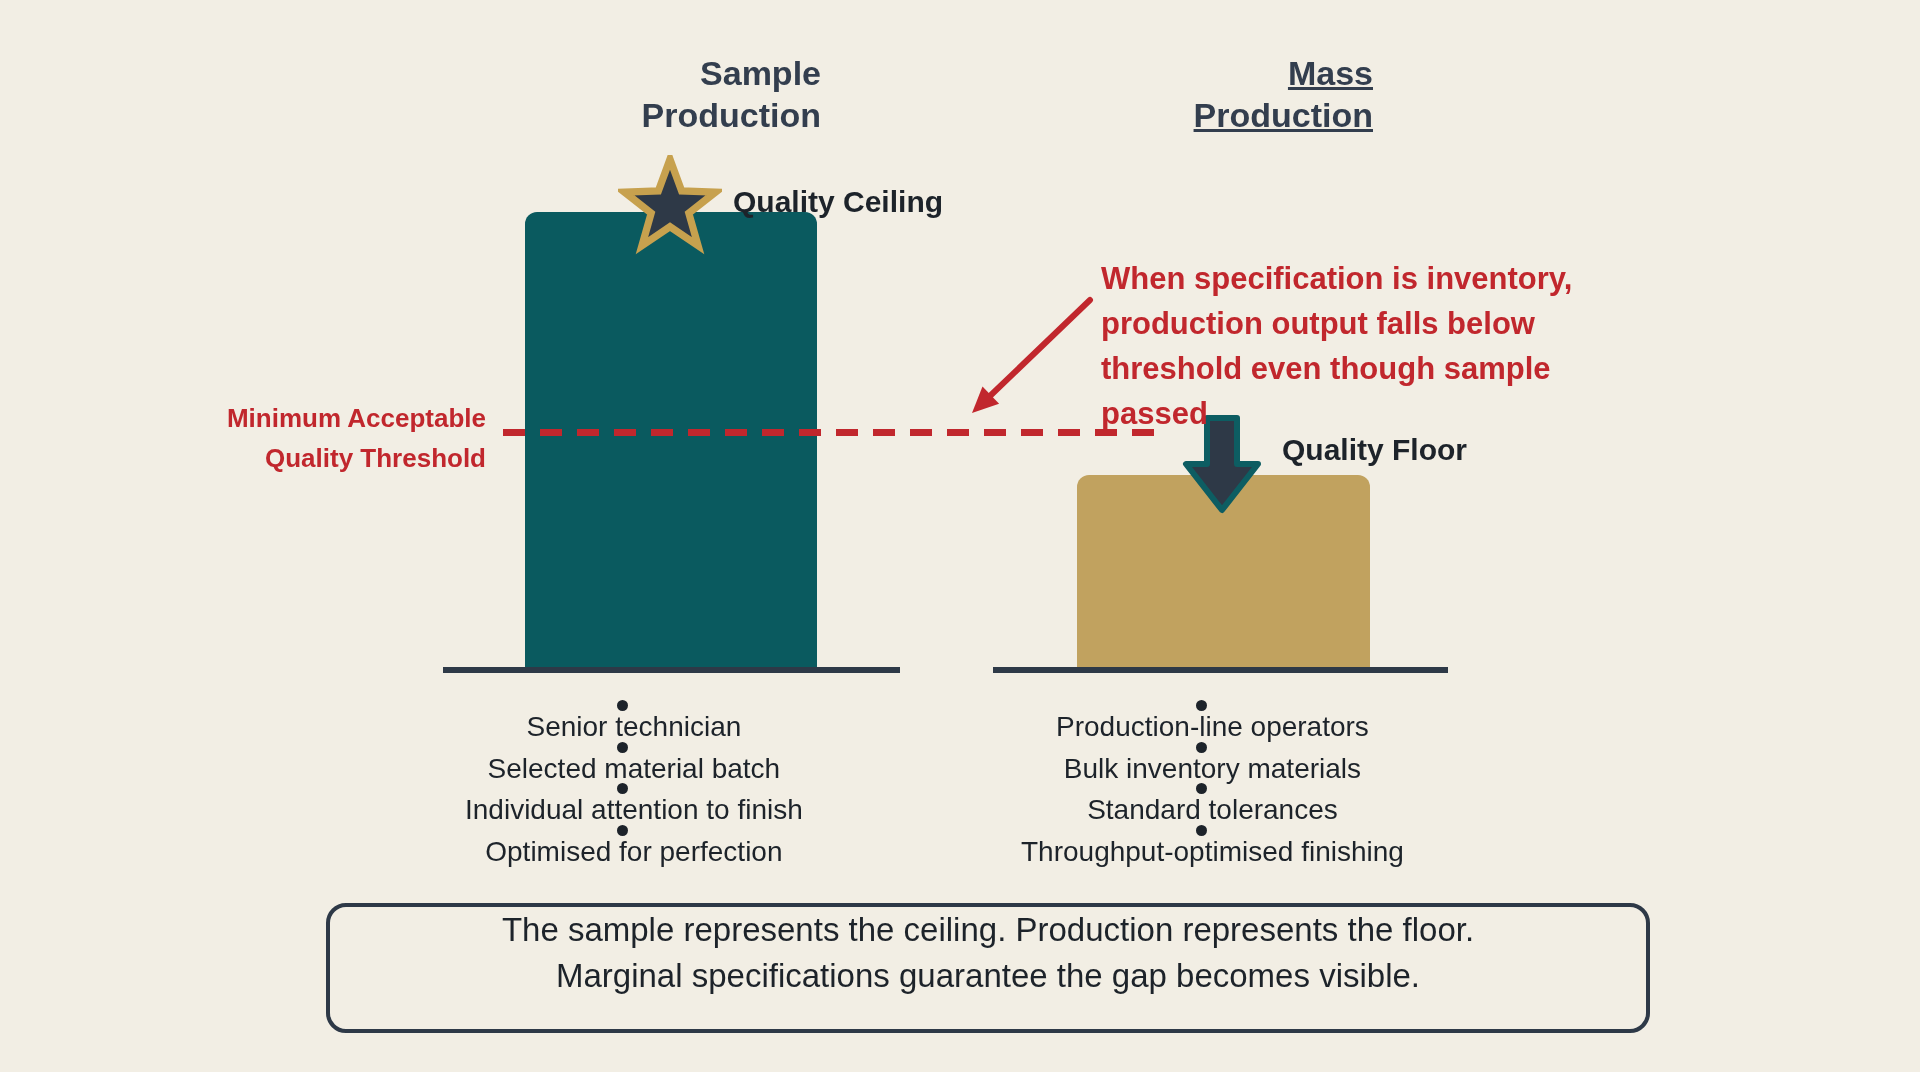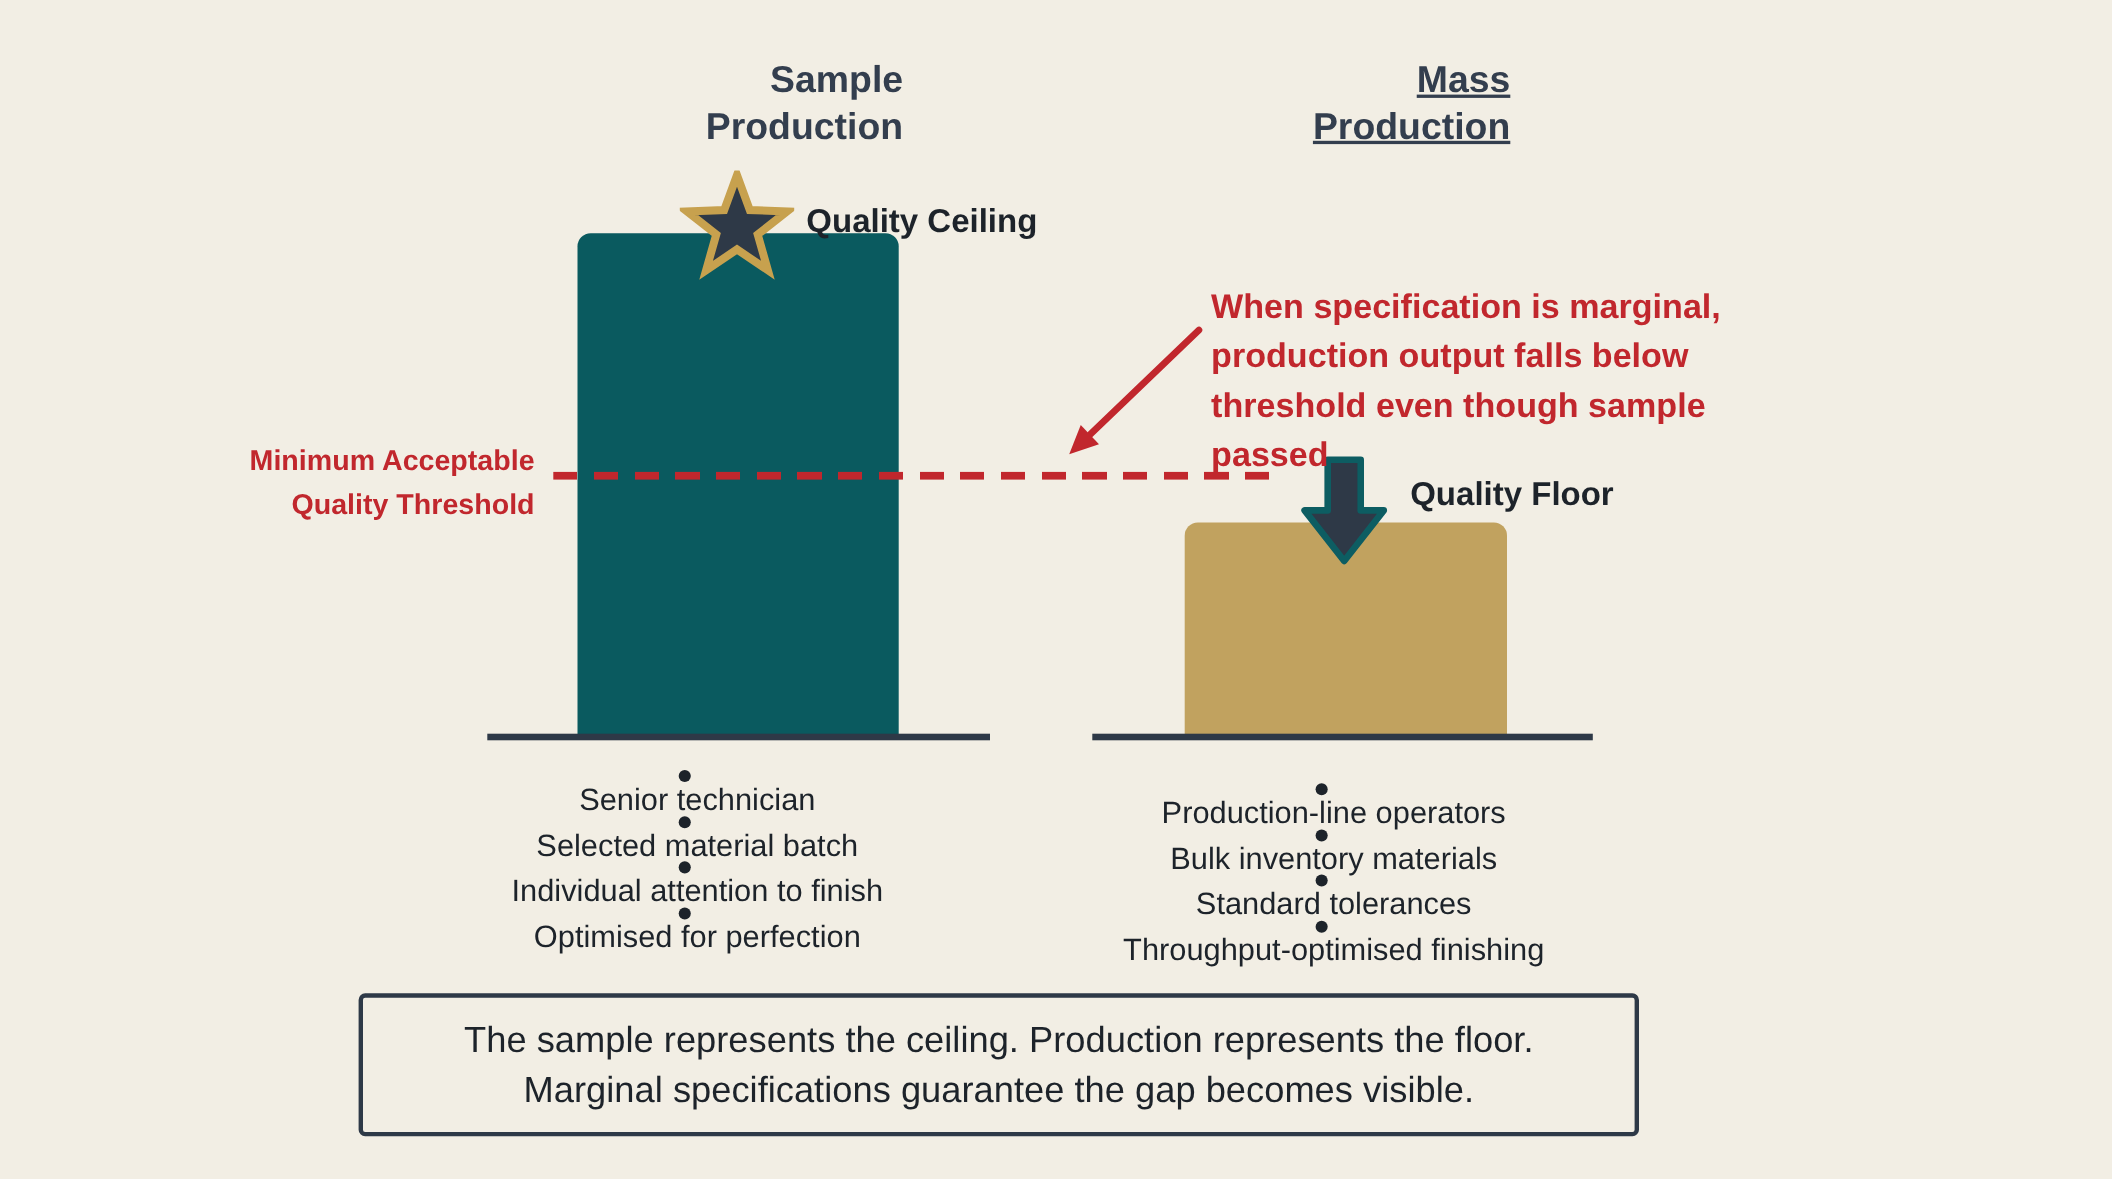--- a/index.html
+++ b/index.html
@@ -69,36 +69,36 @@
   .annotation-arrow polygon{fill:var(--red);}
   .baseline{
     position:absolute;top:667px;height:6px;background:var(--navy);z-index:3;
   }
   .baseline.left{left:443px;width:457px;}
   .baseline.right{left:993px;width:455px;}
   .bullet-list{
     position:absolute;top:700px;z-index:2;
   }
   .bullet-list.sample{left:465px;}
-  .bullet-list.mass{left:1021px;margin-top:12px;}
+  .bullet-list.mass{left:1021px;}
   .bullet-item{
     display:flex;align-items:center;
     height:41.5px;
     font-size:28px;color:var(--ink);white-space:nowrap;flex-direction:column;
   }
   .bullet-dot{
     width:11px;height:11px;border-radius:50%;
     background:var(--ink);
     margin-right:22px;flex:0 0 auto;
   }
   .footer-box{
-    position:absolute;left:326px;top:903px;width:1164px;height:130px;
+    position:absolute;left:326px;top:903px;width:1324px;height:130px;
     box-sizing:border-box;
-    border:4px solid var(--navy);border-radius:6px;
-    display:flex;flex-direction:column;align-items:center;justify-content:center;
+    border:4px solid var(--navy);border-radius:20px;
+    display:flex;flex-direction:column;align-items:center;justify-content:flex-start;
     z-index:2;
   }
   .footer-line{
     font-size:33px;line-height:46px;font-weight:500;
     color:var(--ink);text-align:center;white-space:nowrap;
   }
 </style>
 </head>
 <body>
 
@@ -126,21 +126,21 @@
   </svg>
   <div class="marker-label floor">Quality Floor</div>
 
   <div class="dashed-line"></div>
   <div class="threshold-label">
     <div>Minimum Acceptable</div>
     <div>Quality Threshold</div>
   </div>
 
   <div class="annotation-text">
-    <div>When specification is marginal,</div>
+    <div>When specification is inventory,</div>
     <div>production output falls below</div>
     <div>threshold even though sample passed</div>
   </div>
   <svg class="annotation-arrow" viewBox="0 0 170 145" aria-hidden="true">
     <line x1="150" y1="10" x2="51" y2="105"></line>
     <polygon points="32,123 42.5,96.4 59.1,113.8"></polygon>
   </svg>
 
   <div class="baseline left"></div>
   <div class="baseline right"></div>

